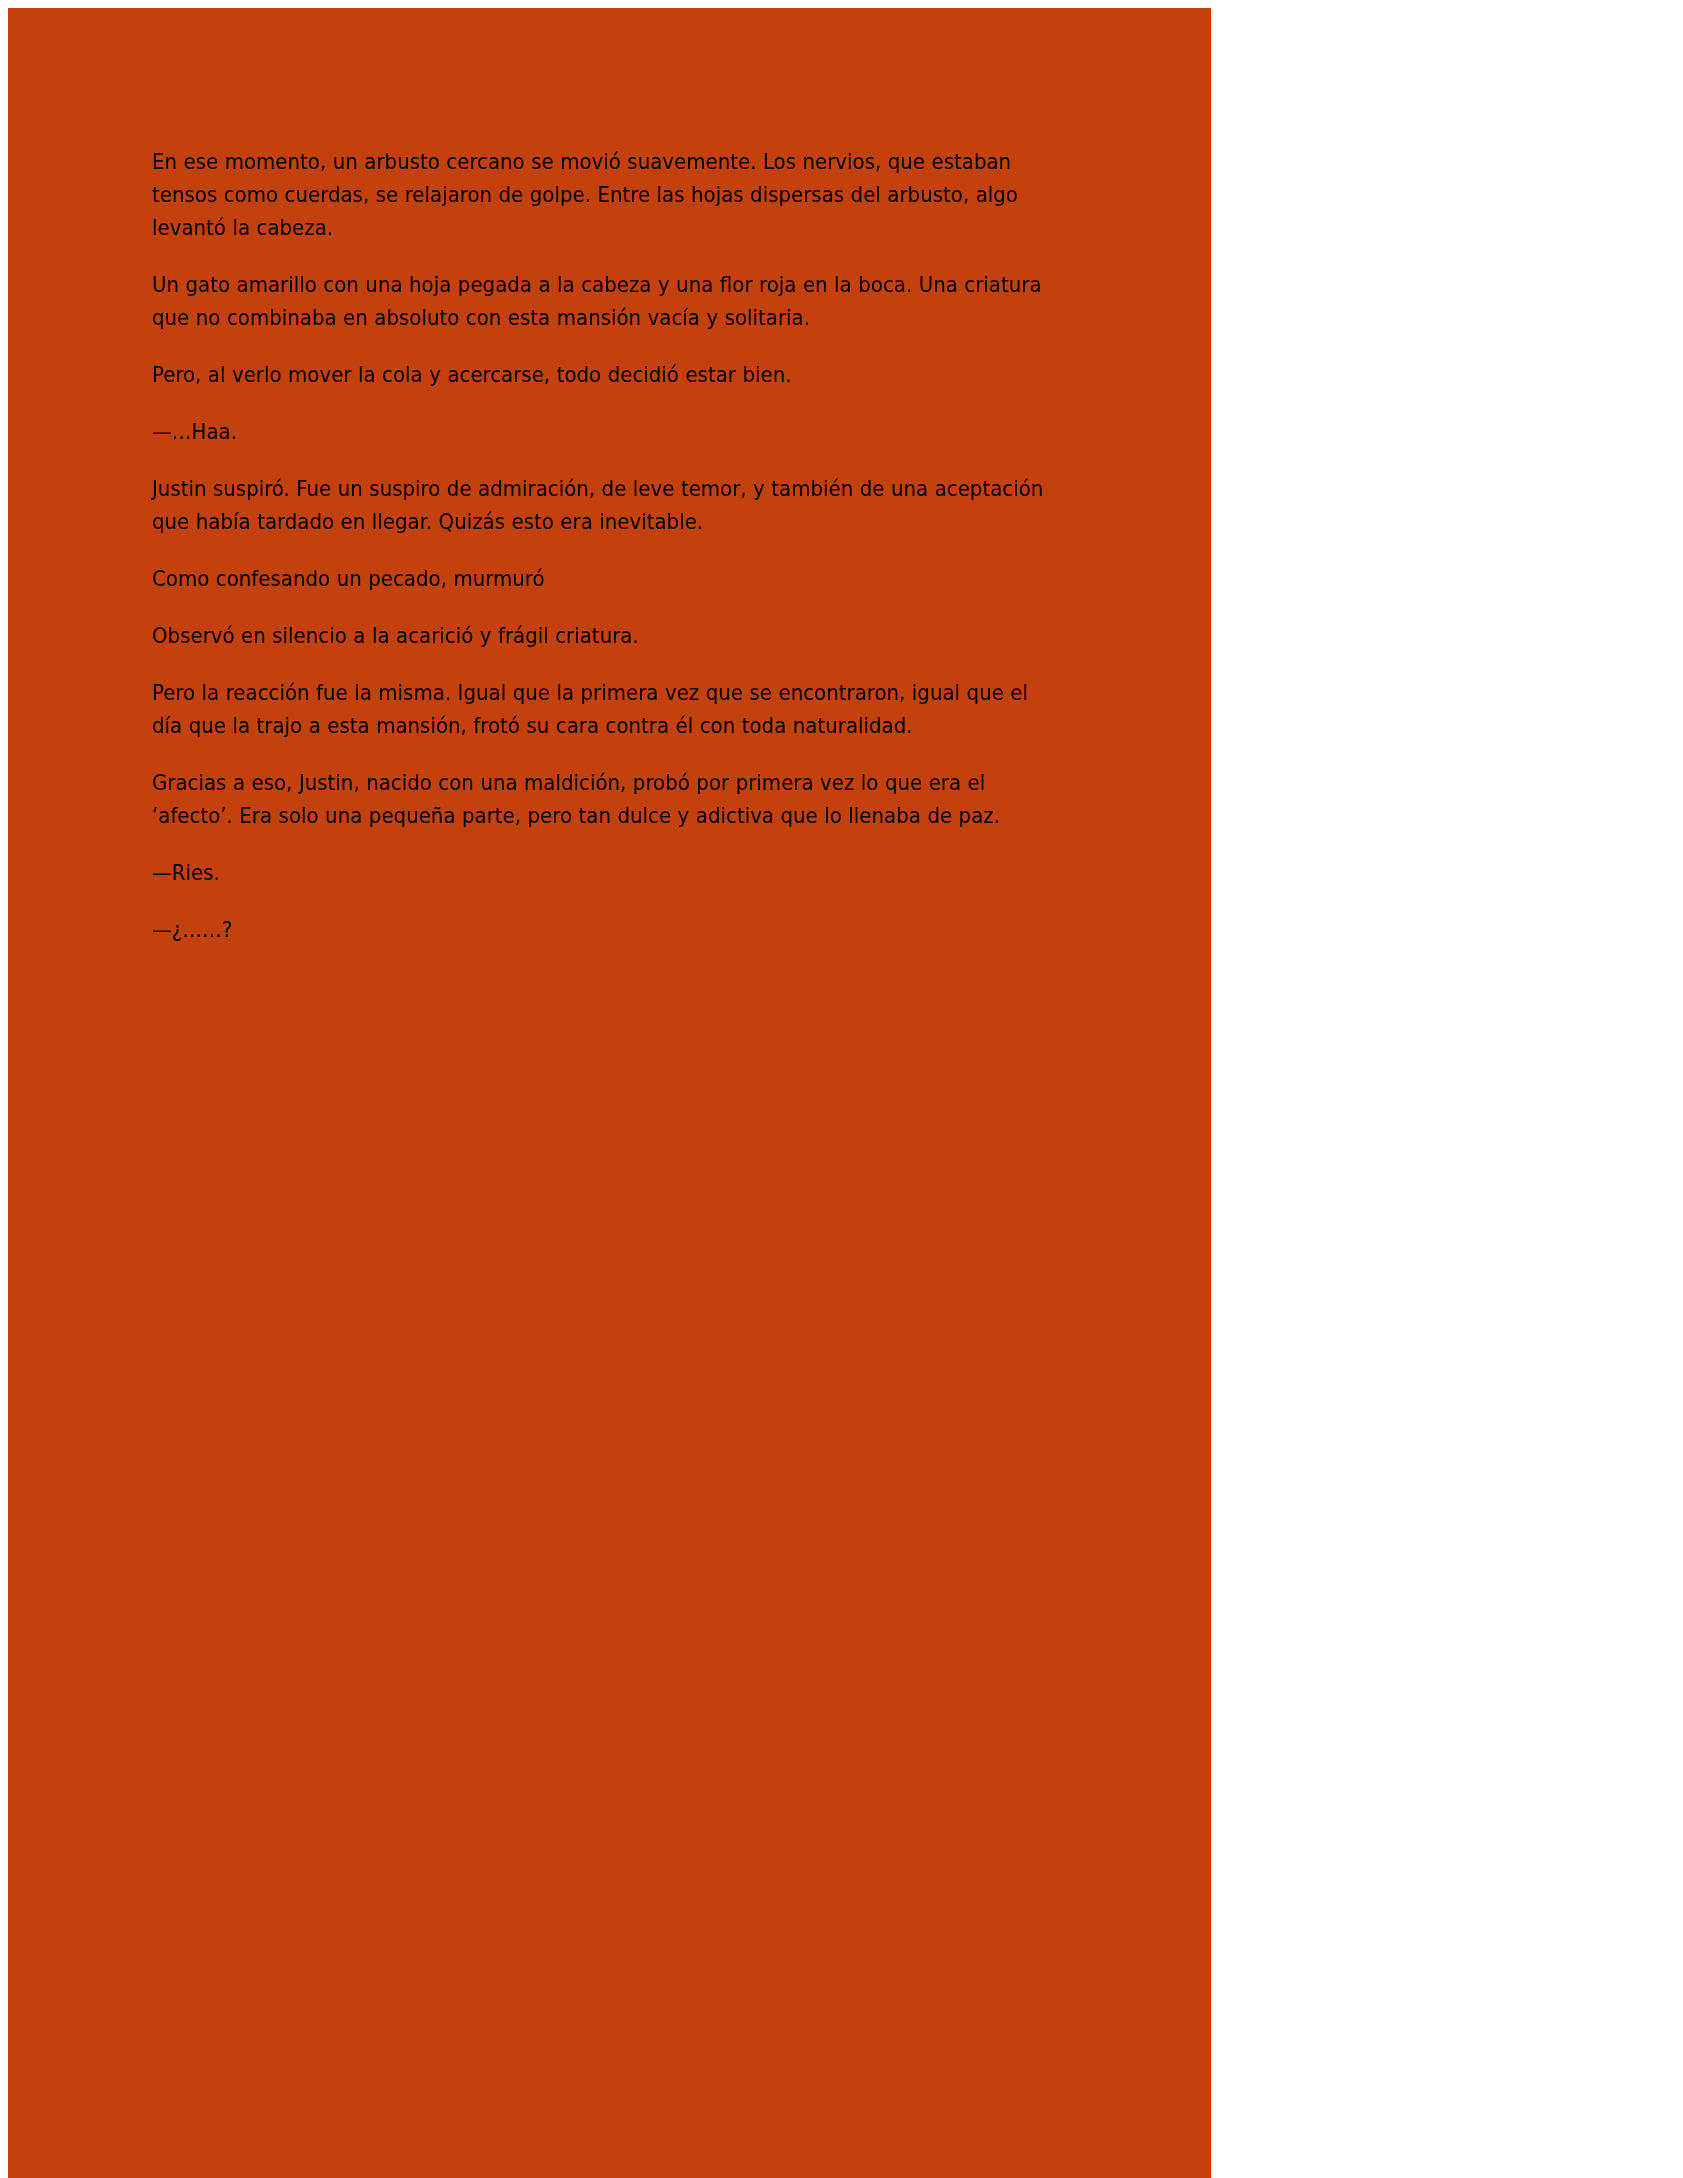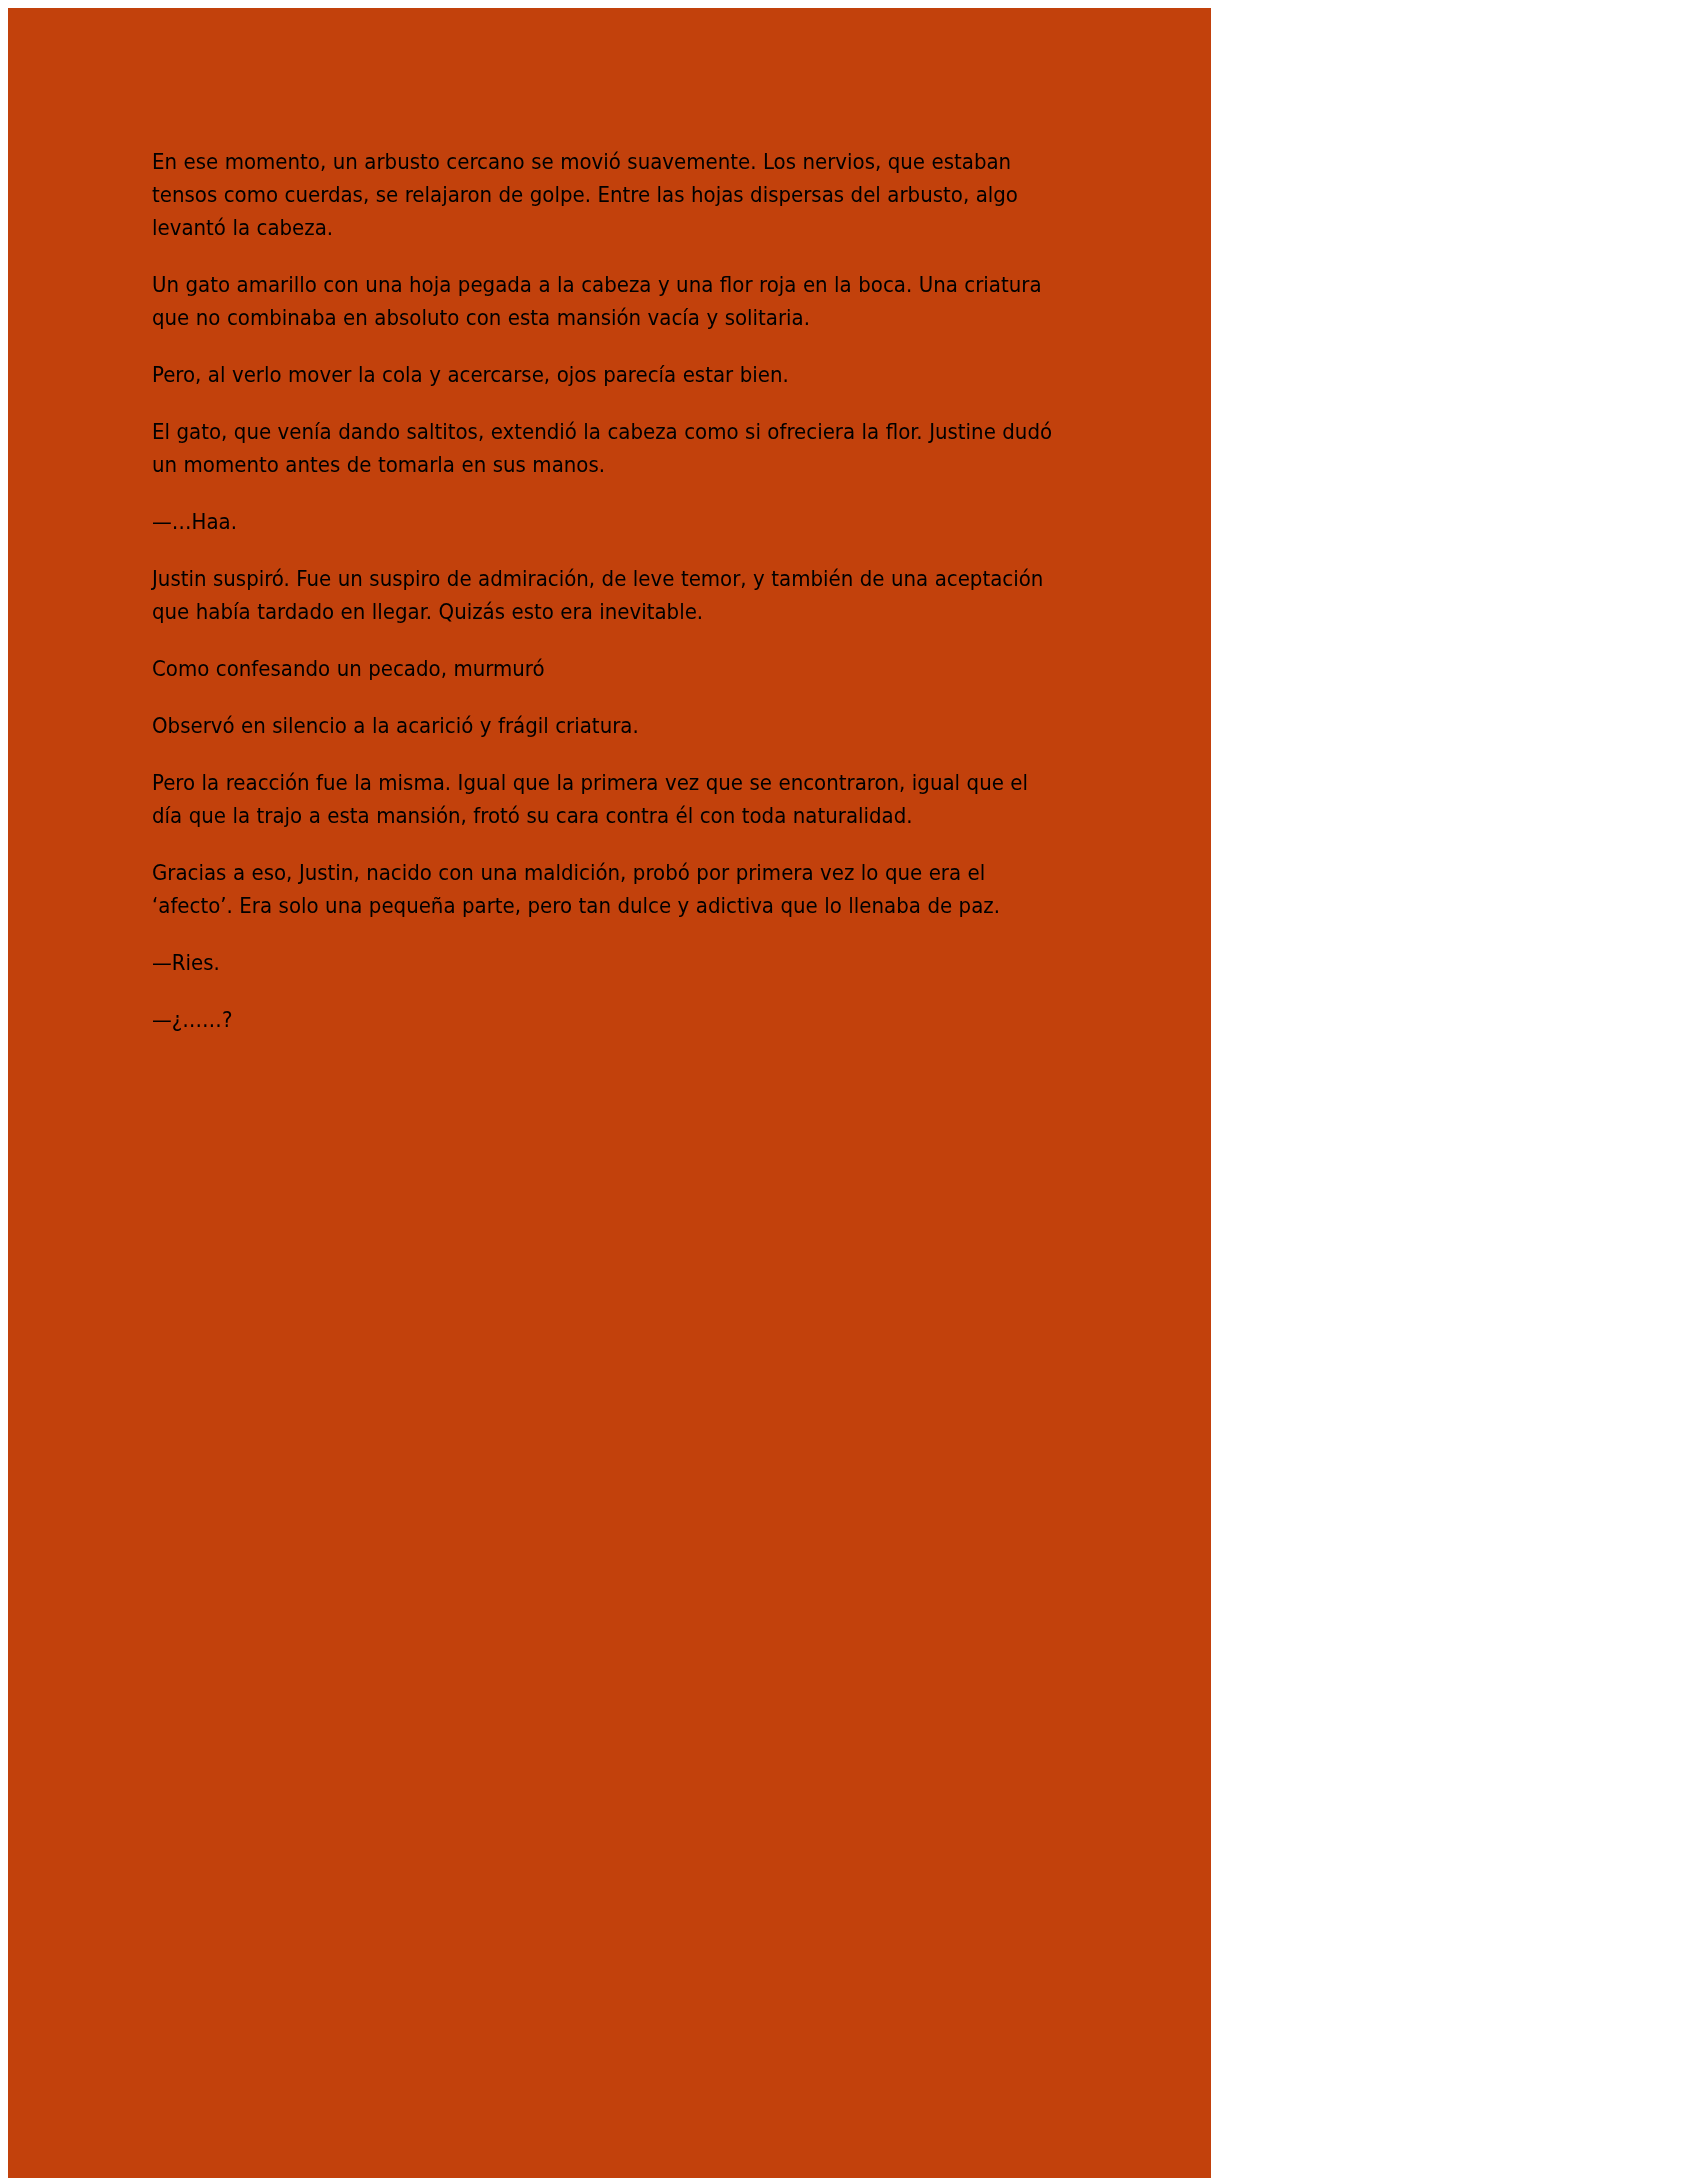--- a/index.html
+++ b/index.html
@@ -50,22 +50,21 @@
   }
 </style>
 </head>
 <body>
 
 <div class="page">
   <div class="doc-body">
 
     <p class="para">En ese momento, un arbusto cercano se movió suavemente. Los nervios, que estaban tensos como cuerdas, se relajaron de golpe. Entre las hojas dispersas del arbusto, algo levantó la cabeza.</p>
     <p class="para">Un gato amarillo con una hoja pegada a la cabeza y una flor roja en la boca. Una criatura que no combinaba en absoluto con esta mansión vacía y solitaria.</p>
-    <p class="para">Pero, al verlo mover la cola y acercarse, ojos parecía estar bien.</p>
-    <p class="para">El gato, que venía dando saltitos, extendió la cabeza como si ofreciera la flor. Justine dudó un momento antes de tomarla en sus manos.</p>
+    <p class="para">Pero, al verlo mover la cola y acercarse, todo decidió estar bien.</p>
     <p class="para">—…Haa.</p>
     <p class="para">Justin suspiró. Fue un suspiro de admiración, de leve temor, y también de una aceptación que había tardado en llegar. Quizás esto era inevitable.</p>
     <p class="para">Como confesando un pecado, murmuró</p>
     <p class="para">Observó en silencio a la acarició y frágil criatura.</p>
     <p class="para">Pero la reacción fue la misma. Igual que la primera vez que se encontraron, igual que el día que la trajo a esta mansión, frotó su cara contra él con toda naturalidad.</p>
     <p class="para">Gracias a eso, Justin, nacido con una maldición, probó por primera vez lo que era el ‘afecto’. Era solo una pequeña parte, pero tan dulce y adictiva que lo llenaba de paz.</p>
     <p class="para">—Ries.</p>
     <p class="para">—¿……?</p>
 
   </div>

